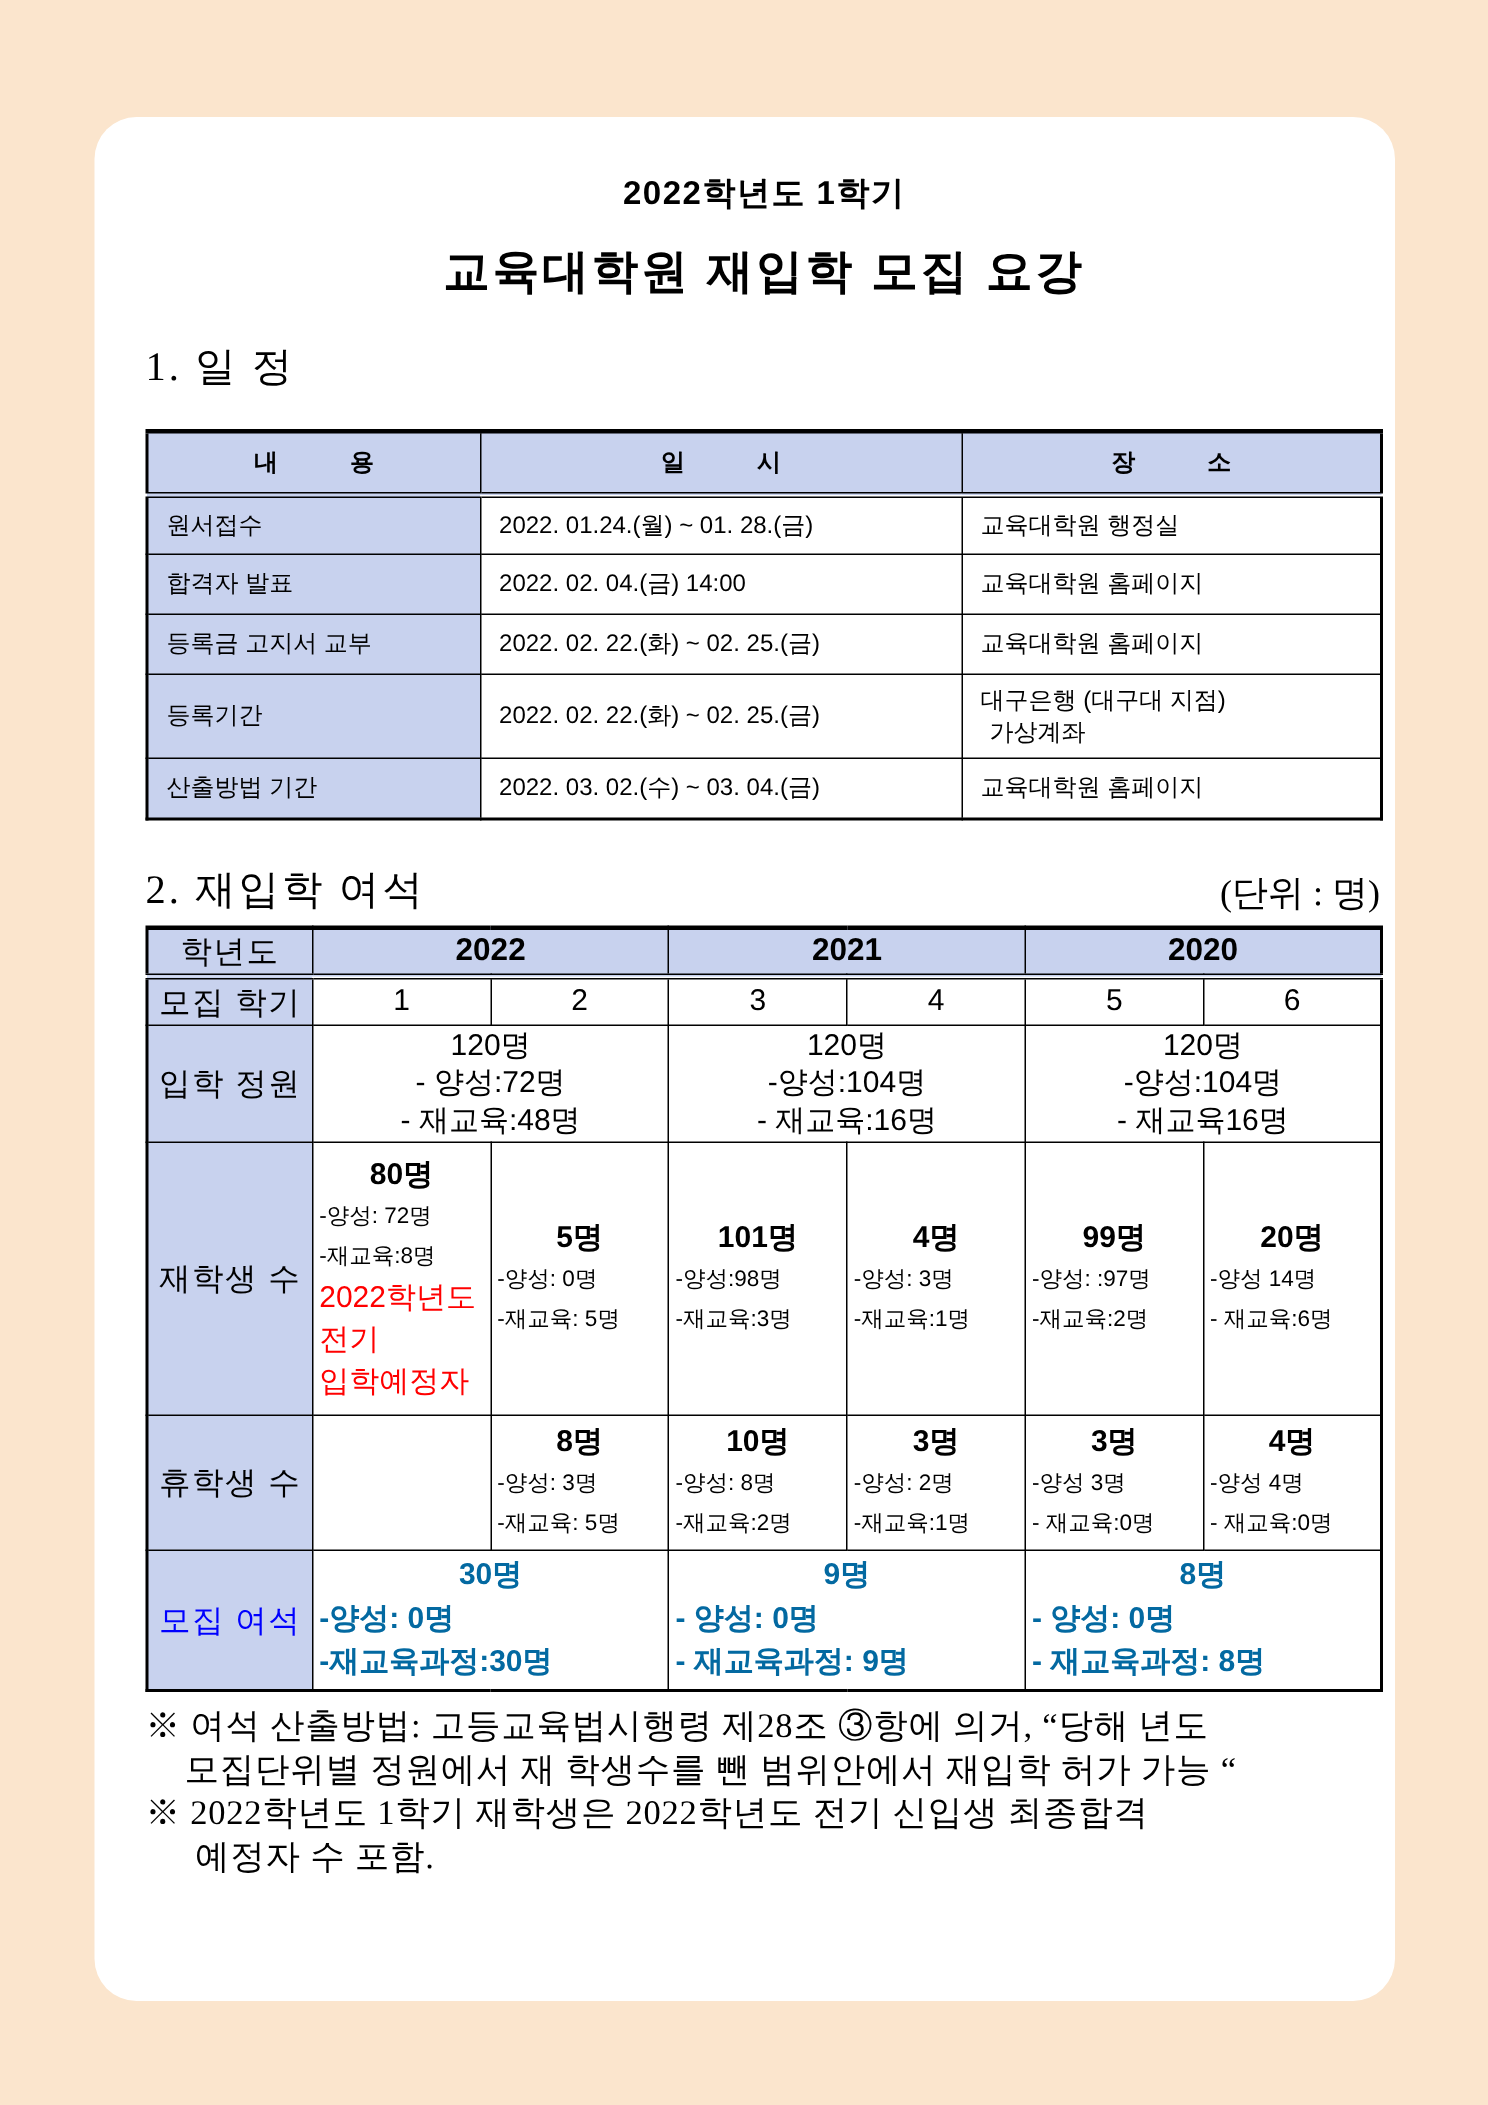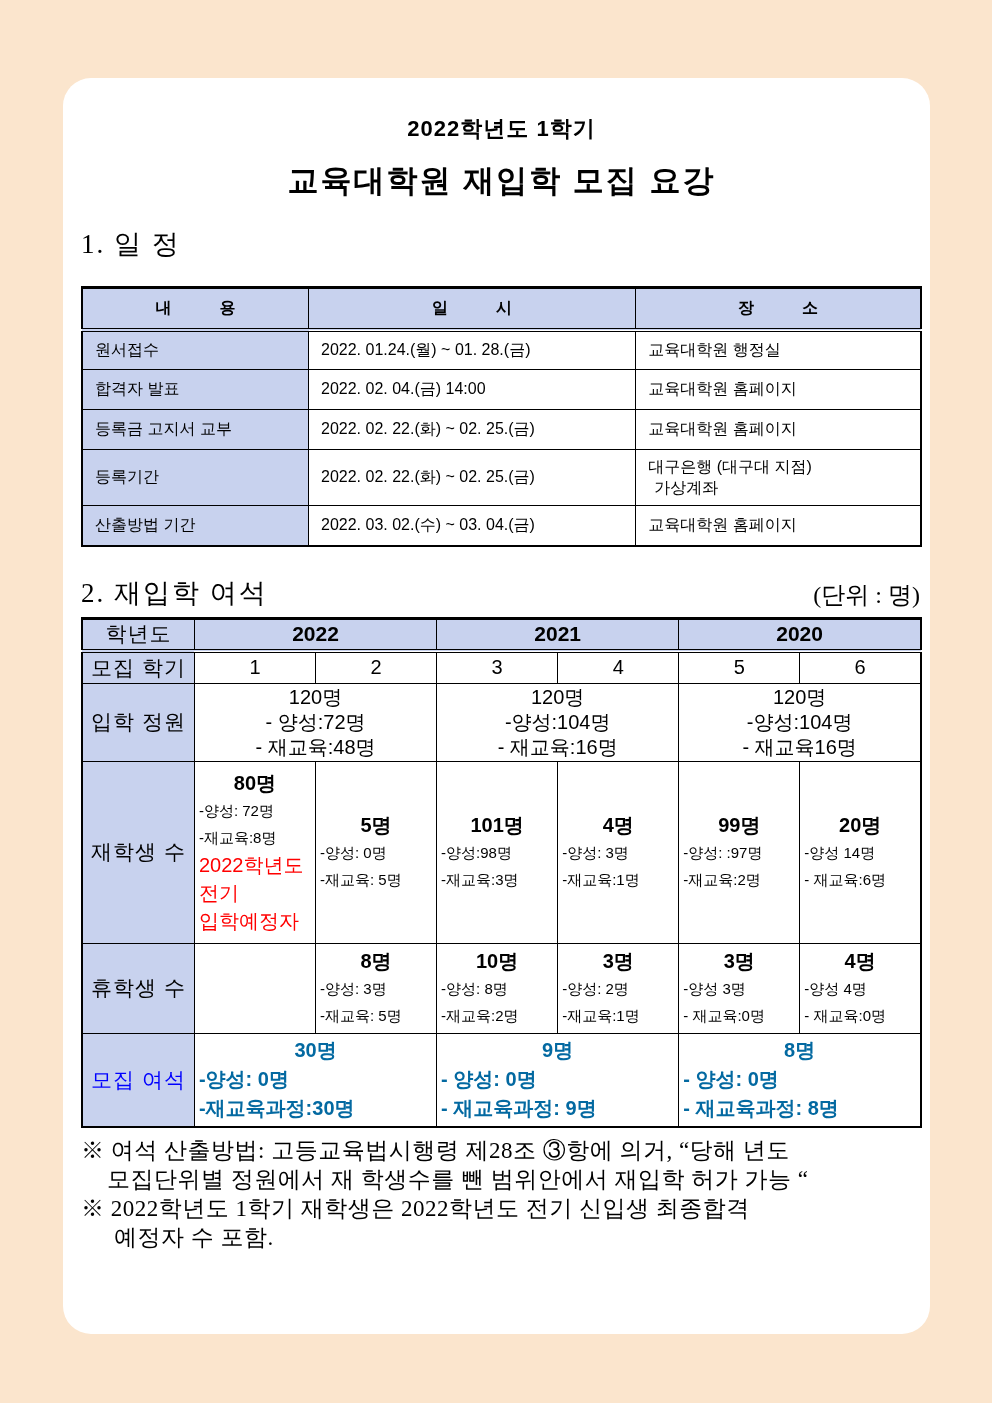--- a/index.html
+++ b/index.html
@@ -10,21 +10,21 @@
     background: #fbe5cd;
     font-family: "Liberation Sans", sans-serif;
     color: #000;
   }
   .card {
     position: absolute;
     left: 63px; top: 78px;
     width: 867px; height: 1256px;
     background: #ffffff;
     border-radius: 28px;
-    padding: 36px 8px 0 18px;
+    padding: 36px 8px 0 34px;
   }
   .subtitle {
     text-align: center;
     font-size: 22px;
     font-weight: bold;
     letter-spacing: 1px;
   }
   .main-title {
     margin-top: 16px;
     text-align: center;

